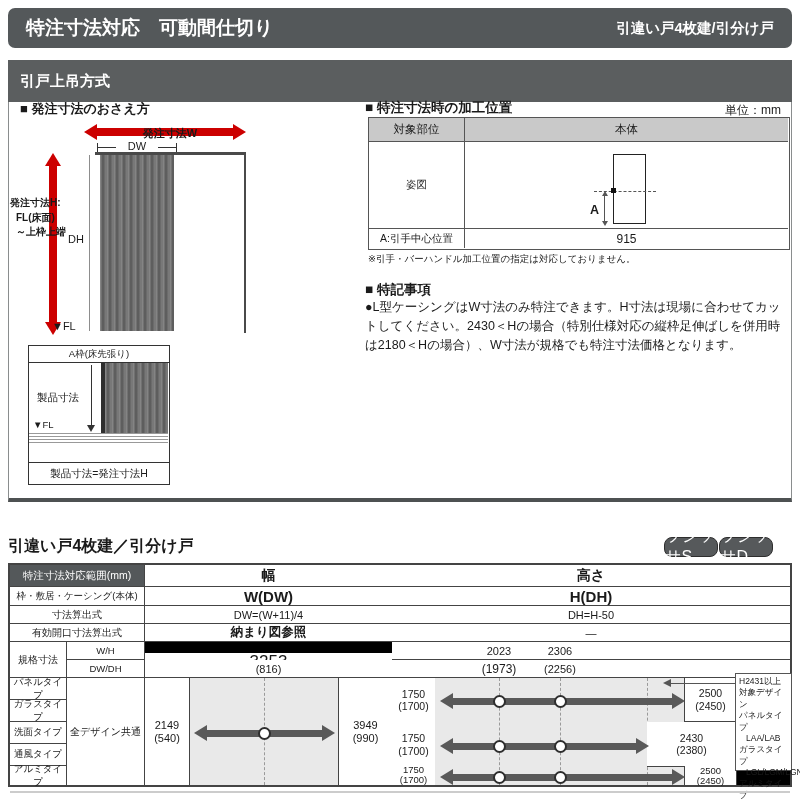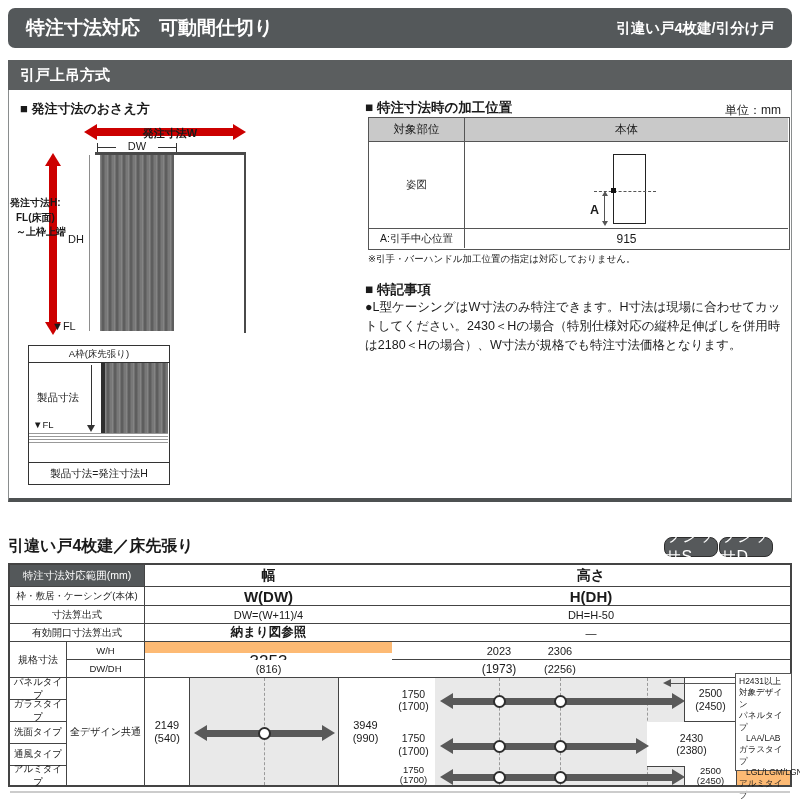--- a/index.html
+++ b/index.html
@@ -6,42 +6,42 @@
   #page{position:relative;width:800px;height:800px;background:#fff;overflow:hidden;
         font-family:"Liberation Sans","DejaVu Sans",sans-serif;color:#1a1a1a;}
   .abs{position:absolute;}
   .flexc{display:flex;align-items:center;justify-content:center;}
   .b{font-weight:bold;}
   
   .topbar{left:8px;top:8px;width:784px;height:40px;background:#54585a;border-radius:7px;
           display:flex;align-items:center;justify-content:space-between;padding:0 18px;box-sizing:border-box;color:#fff;}
   
   .section{left:8px;top:60px;width:784px;height:442px;background:#fff;border:1px solid #8a8d8e;border-bottom:4px solid #4e5152;box-sizing:border-box;}
-  .sechdr{left:8px;top:60px;width:784px;height:30px;background:#5b5e5f;color:#fff;display:flex;align-items:center;padding-left:12px;box-sizing:border-box;font-weight:bold;font-size:15px;}
+  .sechdr{left:8px;top:60px;width:784px;height:42px;background:#5b5e5f;color:#fff;display:flex;align-items:center;padding-left:12px;box-sizing:border-box;font-weight:bold;font-size:15px;}
   
   .harrow{display:flex;align-items:center;}
   .harrow .sh{flex:1;height:7px;background:#595959;}
   .harrow .lt{width:0;height:0;border-top:8px solid transparent;border-bottom:8px solid transparent;border-right:13px solid #595959;}
   .harrow .rt{width:0;height:0;border-top:8px solid transparent;border-bottom:8px solid transparent;border-left:13px solid #595959;}
   .red .sh{background:#c00;height:8px;}
   .red .lt{border-right-color:#c00;}
   .red .rt{border-left-color:#c00;}
   .varrow{display:flex;flex-direction:column;align-items:center;}
   .varrow .sh{flex:1;width:8px;background:#c00;}
   .varrow .tt{width:0;height:0;border-left:8px solid transparent;border-right:8px solid transparent;border-bottom:13px solid #c00;}
   .varrow .bt{width:0;height:0;border-left:8px solid transparent;border-right:8px solid transparent;border-top:13px solid #c00;}
   .dot{position:absolute;width:13px;height:13px;border-radius:50%;background:#fff;border:2px solid #2e2e2e;box-sizing:border-box;}
   .vdash{position:absolute;width:0;border-left:1px dashed #9a9a9a;}
   .wood{background:#707070;background-image:repeating-linear-gradient(90deg,rgba(255,255,255,.14) 0 1px,rgba(0,0,0,.16) 2px 4px,rgba(255,255,255,.06) 5px 7px);}
   
   .mtable{left:368px;top:117px;width:422px;height:133px;border:1.5px solid #555;box-sizing:border-box;background:#fff;}
   .mcell{position:absolute;display:flex;align-items:center;justify-content:center;box-sizing:border-box;}
   .gy{background:#c9c9c9;}
   
-  .stable{left:8px;top:563px;width:784px;height:224px;border:2px solid #444;box-sizing:border-box;background:#fdba74;}
+  .stable{left:8px;top:563px;width:784px;height:224px;border:2px solid #444;box-sizing:border-box;background:#000000;}
   .cell{position:absolute;display:flex;align-items:center;justify-content:center;box-sizing:border-box;background:#fff;text-align:center;}
   .br{border-right:1px solid #444;}
   .bb{border-bottom:1px solid #444;}
   .dk{background:#54585a;color:#fff;}
   .grayzone{position:absolute;background:#e9e9e9;box-sizing:border-box;}
   .badge{position:absolute;width:52px;height:18px;background:#56595b;border:1px solid #2e2e2e;border-radius:8px;color:#fff;font-size:16px;display:flex;align-items:center;justify-content:center;}
   .notebox{position:absolute;border:1px solid #555;background:#fff;font-size:8.5px;line-height:1.34;padding:2px 3px;box-sizing:border-box;}
   .ind{padding-left:7px;}
   .stack{display:flex;flex-direction:column;align-items:center;justify-content:center;line-height:1.15;}
 </style>
@@ -120,21 +120,21 @@
     <div class="abs b" style="left:221px;top:85px;font-size:12.5px;">A</div>
 
     <div class="mcell" style="left:0;top:110px;width:96px;height:20px;border-right:1px solid #555;border-top:1px solid #555;font-size:10.5px;">A:引手中心位置</div>
     <div class="mcell" style="left:96px;top:110px;width:323px;height:20px;border-top:1px solid #555;font-size:12px;">915</div>
   </div>
   <div class="abs" style="left:368px;top:253px;font-size:9.5px;">※引手・バーハンドル加工位置の指定は対応しておりません。</div>
 
   <div class="abs b" style="left:365px;top:281px;font-size:13.5px;">■ 特記事項</div>
   <div class="abs" style="left:365px;top:298px;width:428px;font-size:12.5px;line-height:1.5;">●L型ケーシングはW寸法のみ特注できます。H寸法は現場に合わせてカットしてください。2430＜Hの場合（特別仕様対応の縦枠足伸ばしを併用時は2180＜Hの場合）、W寸法が規格でも特注寸法価格となります。</div>
 
-  <div class="abs b" style="left:8px;top:536px;font-size:16px;">引違い戸4枚建／床先張り</div>
+  <div class="abs b" style="left:8px;top:536px;font-size:16px;">引違い戸4枚建／引分け戸</div>
   <div class="badge" style="left:664px;top:537px;">ラシッサS</div>
   <div class="badge" style="left:719px;top:537px;">ラシッサD</div>
 
   <div class="abs stable">
 
     <div class="cell dk" style="left:0;top:0;width:135px;height:22px;font-size:10.5px;border-right:1px solid #444;border-bottom:1px solid #444;">特注寸法対応範囲(mm)</div>
     <div class="cell bb b" style="left:135px;top:0;width:247px;height:22px;font-size:14px;">幅</div>
     <div class="cell bb b" style="left:382px;top:0;width:398px;height:22px;font-size:14px;">高さ</div>
 
     <div class="cell br bb" style="left:0;top:22px;width:135px;height:19px;font-size:9.5px;">枠・敷居・ケーシング(本体)</div>

